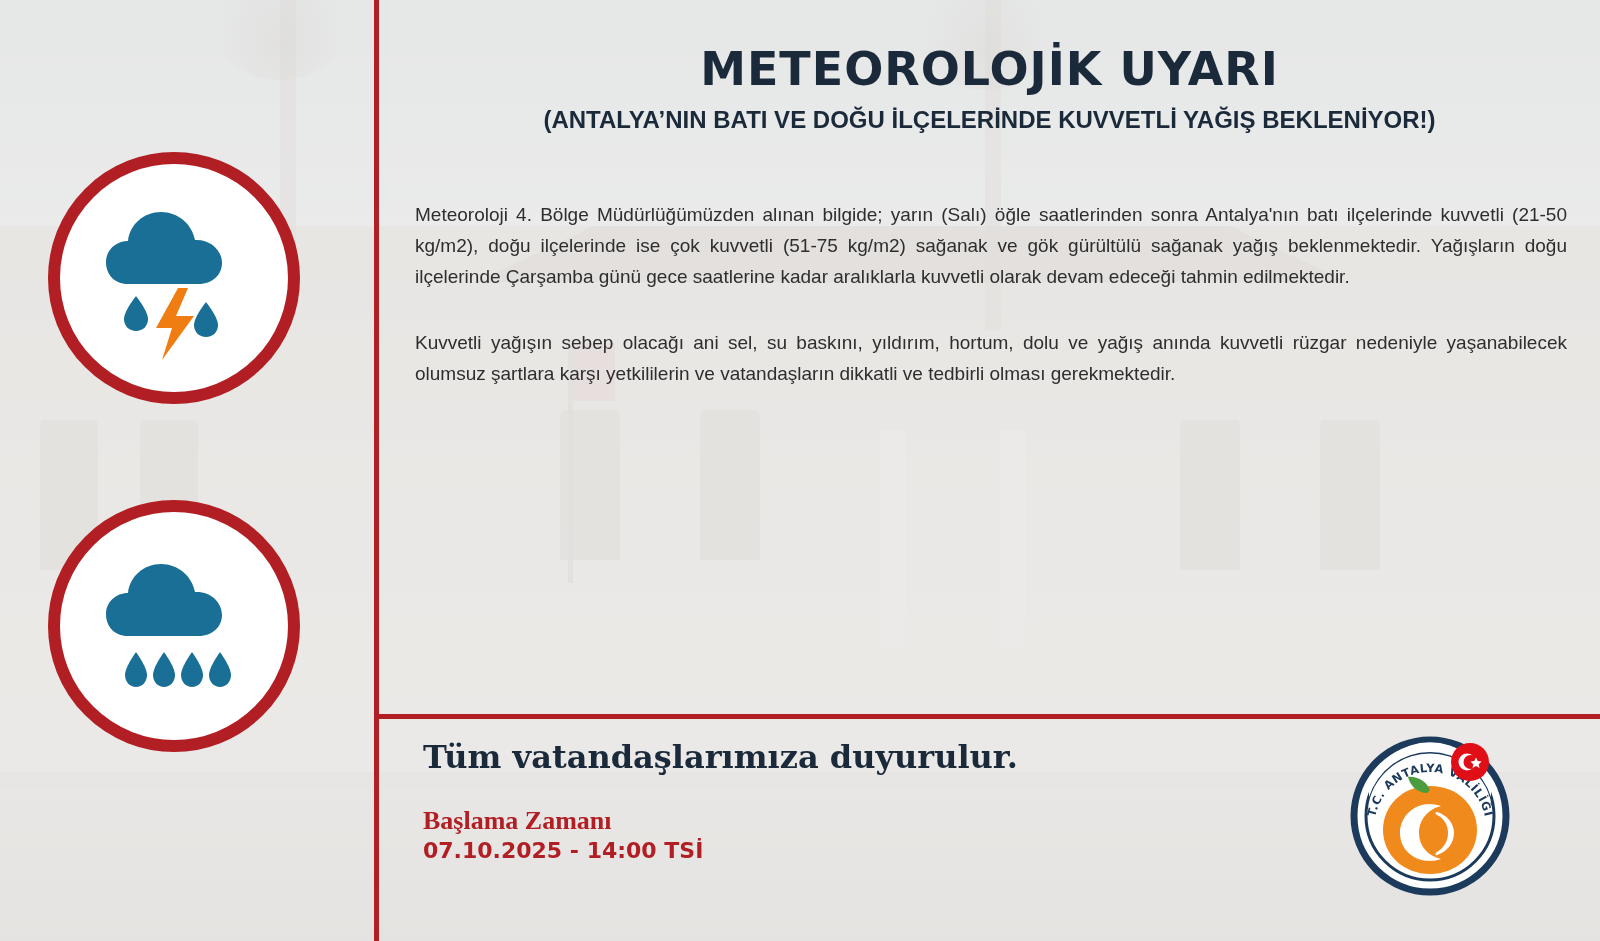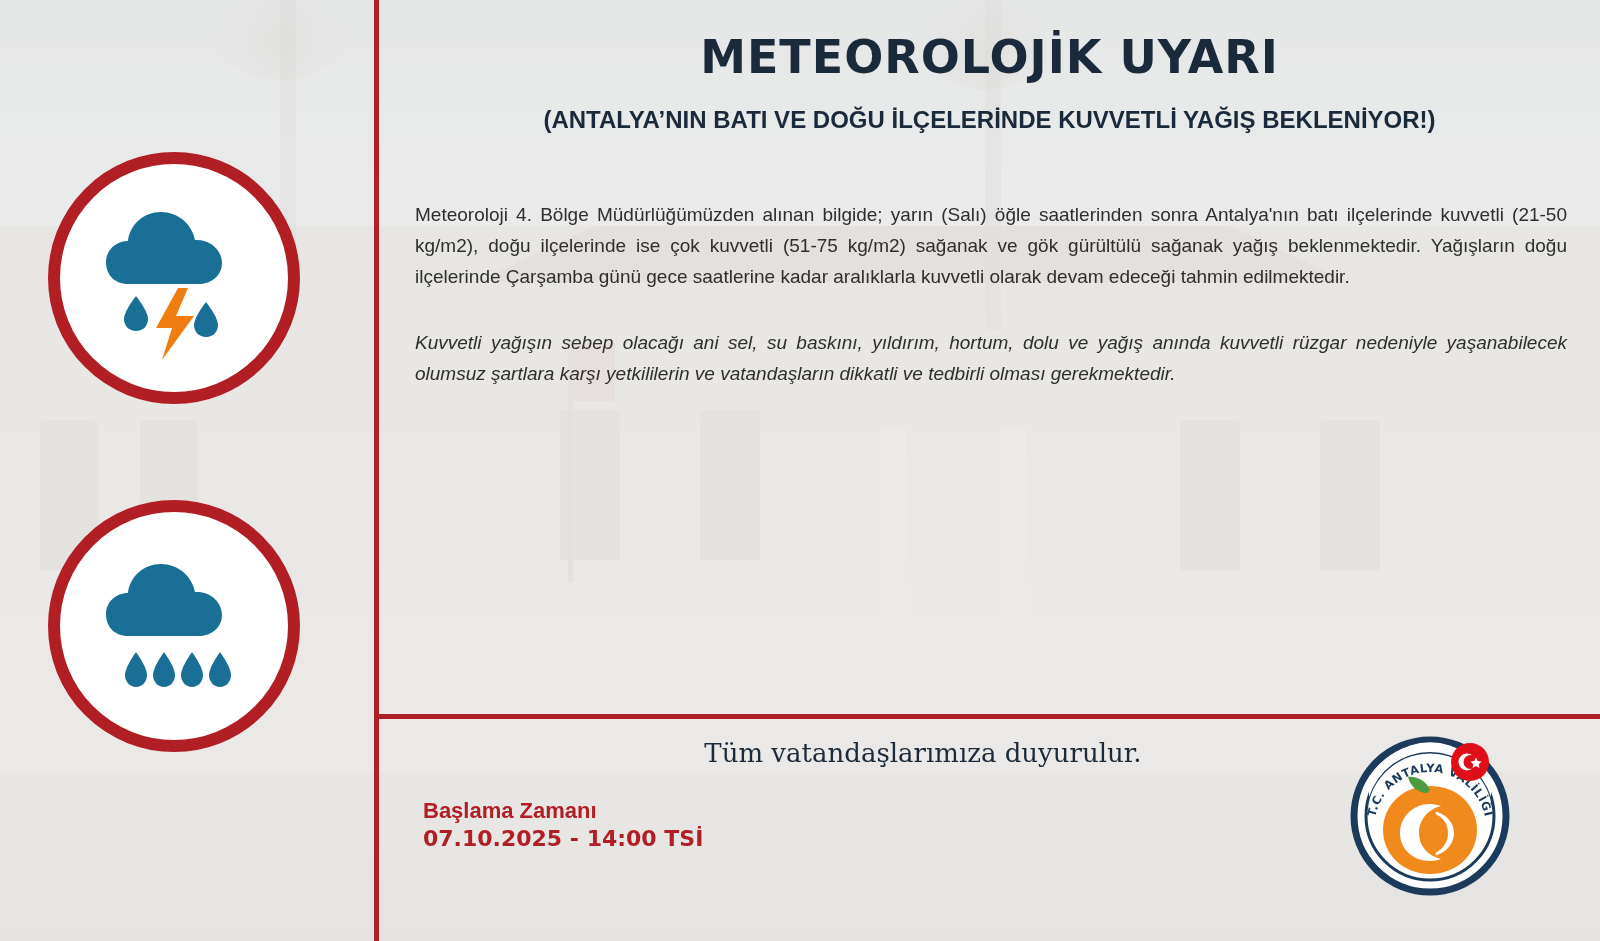--- a/index.html
+++ b/index.html
@@ -80,63 +80,62 @@
   .icon-badge {
     position:absolute;
     width:252px; height:252px; border-radius:50%;
     background:#ffffff; border:12px solid #b11f24;
     display:flex; align-items:center; justify-content:center;
   }
   #badge-storm { left:48px; top:152px; }
   #badge-rain  { left:48px; top:500px; }
 
   
-  .header { position:absolute; left:379px; top:4px; width:1221px; }
+  .header { position:absolute; left:379px; top:16px; width:1221px; }
   .title {
     text-align:center;
     font-size:46px; font-weight:bold; letter-spacing:1px;
     color:#1b2a3a;
     margin-top:26px;
     font-family:"DejaVu Sans", sans-serif;
   }
   .subtitle {
     text-align:center;
     font-size:24px; font-weight:bold;
     color:#1b2a3a;
-    margin-top:22px;
+    margin-top:10px;
     font-family:"Liberation Sans", sans-serif;
   }
 
   
   .body-text {
     position:absolute; left:415px; top:200px; width:1152px;
     color:#2b2b2b;
   }
   .para {
     font-size:19px;
     line-height:1.62;
     text-align:justify;
     text-justify:inter-word;
     color:#2e2e2e;
   }
-  .para + .para { margin-top:36px;font-style:italic; }
+  .para + .para { margin-top:36px; }
 
   
   .footer { position:absolute; left:423px; top:738px; width:1000px; }
   .footer-headline {
     font-family:"DejaVu Serif", serif;
-    font-size:26px; font-weight:normal;
+    font-size:32px; font-weight:bold;
     color:#1b2a3a;
-    text-align:center;
   }
   .times { display:flex; margin-top:30px; }
   .time-block { width:415px; }
   .time-label {
-    font-size:22px; font-weight:bold; color:#b11f24;
-    font-family:Liberation Sans, sans-serif;
+    font-size:26px; font-weight:bold; color:#b11f24;
+    font-family:Liberation Serif, serif;
   }
   .time-value {
     font-size:22px; font-weight:bold; color:#b11f24; margin-top:2px;
     font-family:"DejaVu Sans", sans-serif;
   }
 
   
   .emblem {
     position:absolute; left:1336px; top:716px;
     width:188px; height:188px;

